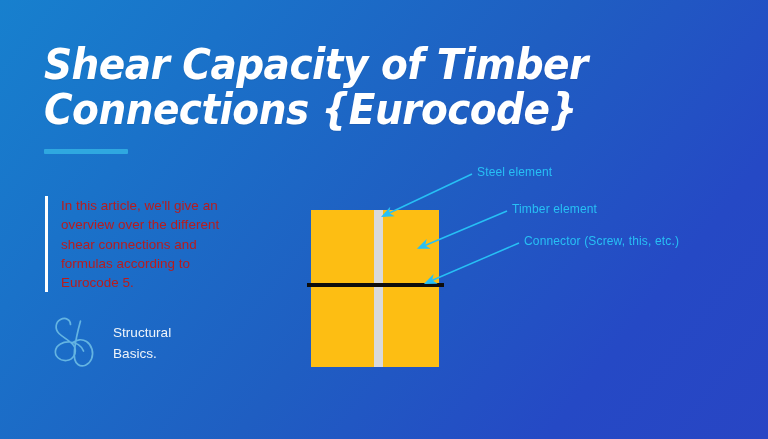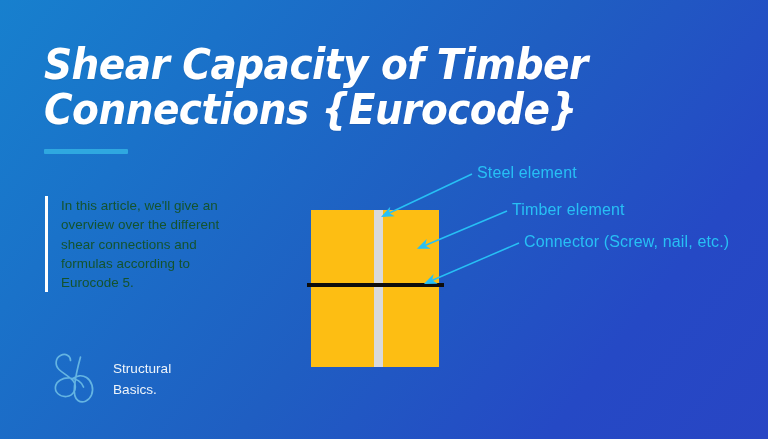--- a/index.html
+++ b/index.html
@@ -45,32 +45,32 @@
   
   .bodyblock {
     position:absolute;
     left:45px;
     top:196px;
     width:225px;
     padding-left:13px;
     border-left:3px solid #ffffff;
   }
   .bodyblock p {
-    color:#14532d;
+    color:#b91c1c;
     font-size:13.4px;
     line-height:19.3px;
     white-space:pre-line;
     letter-spacing:0.05px;
   }
 
   
   .logo {
     position:absolute;
     left:45px;
-    top:348px;
+    top:312px;
     display:flex;
     align-items:center;
   }
   .logo-mark { width:60px; height:62px; flex:none; }
   .logo-text {
     margin-left:8px;
     color:#eef4fa;
     font-size:13.6px;
     line-height:21px;
     white-space:pre-line;
@@ -101,21 +101,21 @@
     top:283px;
     width:137px;
     height:4px;
     background:#0d0d0d;
   }
 
   
   .lbl {
     position:absolute;
     color:#27c0f5;
-    font-size:16px;
+    font-size:12px;
     line-height:15px;
     letter-spacing:0.15px;
     white-space:nowrap;
   }
   .lbl-steel     { left:477px; top:165px; }
   .lbl-timber    { left:512px; top:202px;text-align:center; }
   .lbl-connector { left:524px; top:234px; }
 </style>
 </head>
 <body>
@@ -155,15 +155,15 @@
         <path d="M9,4.5 L0.5,8 L3,4.5 L0.5,1 Z" fill="#27c0f5"></path>
       </marker>
     </defs>
     <line x1="472" y1="174" x2="383" y2="216" stroke="#27c0f5" stroke-width="1.5" marker-end="url(#ah)"></line>
     <line x1="507" y1="211" x2="419" y2="248" stroke="#27c0f5" stroke-width="1.5" marker-end="url(#ah)"></line>
     <line x1="519" y1="243" x2="426" y2="283" stroke="#27c0f5" stroke-width="1.5" marker-end="url(#ah)"></line>
   </svg>
 
   <div class="lbl lbl-steel">Steel element</div>
   <div class="lbl lbl-timber">Timber element</div>
-  <div class="lbl lbl-connector">Connector (Screw, nail, etc.)</div>
+  <div class="lbl lbl-connector">Connector (Screw, this, etc.)</div>
 
 </div>
 
 </body></html>

